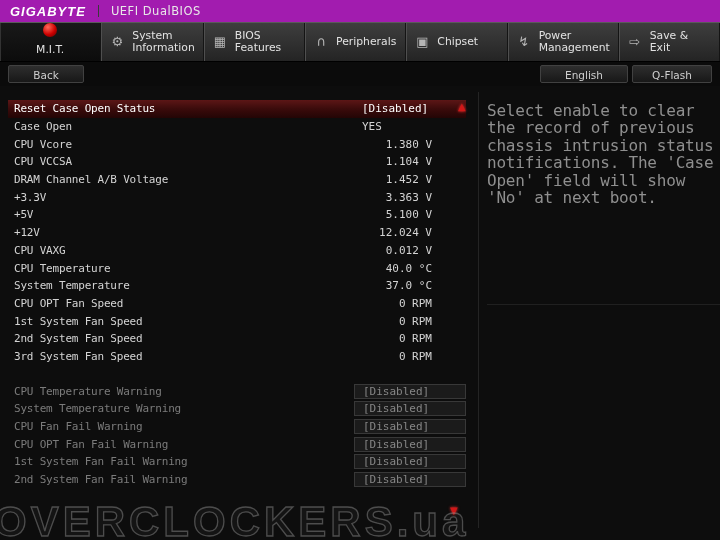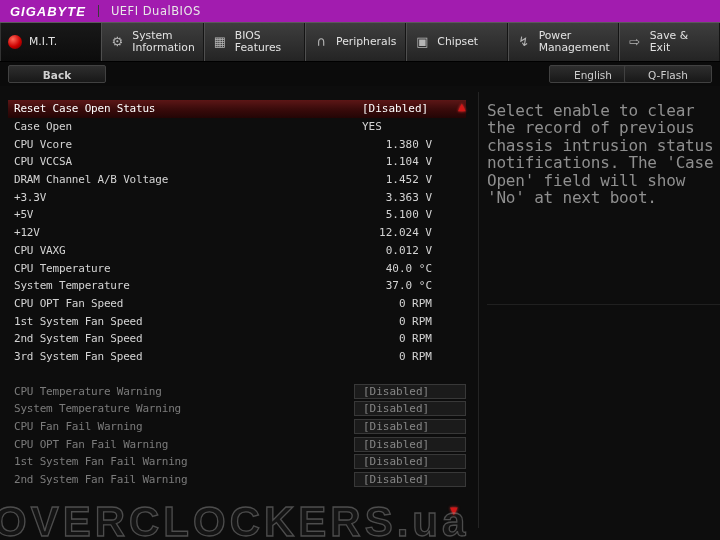--- a/index.html
+++ b/index.html
@@ -8,31 +8,31 @@
 
   
   .topbar{height:22px;background:#a21caf;display:flex;align-items:center;padding-left:10px;}
   .brand{color:#fff;font-weight:bold;font-style:italic;font-size:13px;letter-spacing:1px;font-family:"Liberation Sans",sans-serif;}
   .topbar .tdiv{width:1px;height:12px;background:#3a3a3a;margin:0 12px;}
   .fw-title{color:#e8e8e8;font-size:11.5px;letter-spacing:.5px;}
 
   
   .tabbar{height:40px;display:flex;background:linear-gradient(#474747,#232323);border-top:1px solid #5a5a5a;border-bottom:1px solid #000;box-sizing:border-box;}
   .tab{flex:1;display:flex;align-items:center;gap:7px;padding:0 8px;border-right:1px solid #141414;box-shadow:inset 1px 0 0 #4f4f4f;cursor:pointer;background:linear-gradient(#3e3e3e,#242424);}
-  .tab.active{background:linear-gradient(#191919,#0c0c0c);box-shadow:inset 1px 0 0 #333;}
+  .tab.active{background:linear-gradient(#191919,#0c0c0c);box-shadow:inset 1px 0 0 #333;flex-direction:column;}
   .tab-icon{width:16px;flex:none;color:#b5b5b5;font-size:13px;line-height:16px;text-align:center;}
   .tab-icon.mit-ball{width:14px;height:14px;border-radius:50%;background:radial-gradient(circle at 35% 30%,#ff6a5a,#c00 55%,#500);color:transparent;overflow:hidden;}
   .tab-label{color:#e2e2e2;font-size:10.8px;line-height:12px;white-space:pre-line;}
 
   
   .toolbar{height:24px;background:#0b0b0b;position:relative;}
   .tbtn{position:absolute;top:3px;height:18px;line-height:18px;text-align:center;color:#cfcfcf;font-size:10.5px;background:linear-gradient(#2e2e2e,#181818);border:1px solid #414141;border-radius:2px;box-sizing:border-box;cursor:pointer;font-family:"DejaVu Sans",sans-serif;padding:0;}
-  .btn-back{left:8px;width:98px;font-weight:bold;}
-  .btn-english{right:83px;width:88px;}
-  .btn-qflash{right:8px;width:88px;}
+  .btn-back{left:8px;width:76px;}
+  .btn-english{right:92px;width:88px;}
+  .btn-qflash{right:8px;width:80px;}
 
   
   .main{position:relative;height:454px;display:flex;padding:6px 0 12px 8px;box-sizing:border-box;}
   .left-panel{width:458px;flex:none;padding-top:8px;font-family:"DejaVu Sans Mono",monospace;font-size:11px;}
   .row{height:17.7px;display:flex;align-items:center;padding-left:6px;color:#d4d4d4;cursor:pointer;}
   .row .lbl{flex:1;letter-spacing:-.2px;}
   .row .val{width:112px;flex:none;box-sizing:border-box;}
   .val.opt{padding-left:8px;}
   .val.num{text-align:right;padding-right:34px;}
   .row.selected{background:linear-gradient(180deg,#5c1616 0%,#3a0b0b 50%,#230505 100%);color:#fff;}

